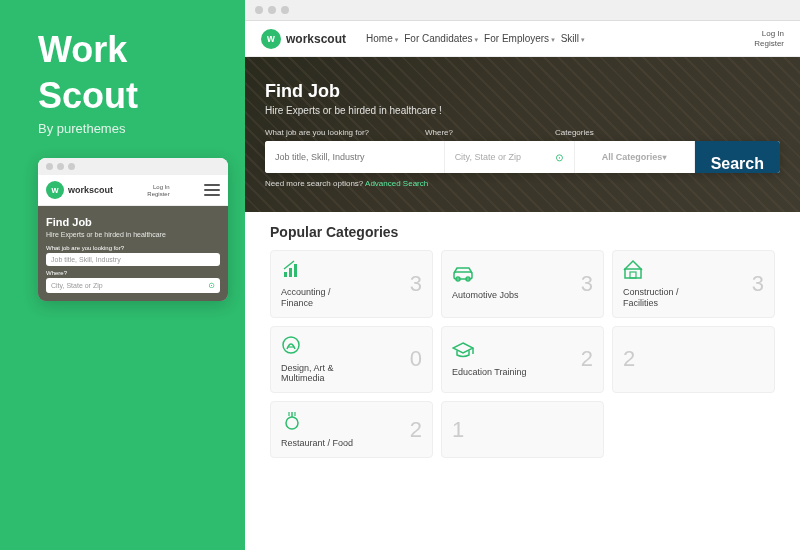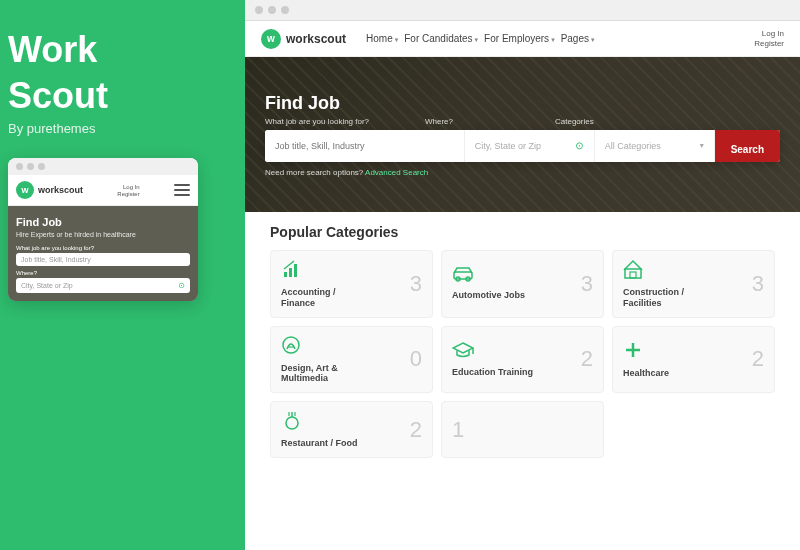--- a/index.html
+++ b/index.html
@@ -9,21 +9,21 @@
       overflow: hidden;
       font-family: 'Segoe UI', Arial, sans-serif;
       display: flex;
     }
 
     
     .left-panel {
       width: 245px;
       min-width: 245px;
       background: #2ebc6e;
-      padding: 30px 8px;
+      padding: 30px 38px;
       display: flex;
       flex-direction: column;
       position: relative;
     }
     .left-title {
       color: #fff;
       font-size: 36px;
       font-weight: 800;
       line-height: 1.1;
       margin-bottom: 6px;
@@ -304,29 +304,30 @@
       display: flex; align-items: center; justify-content: space-between;
     }
     .hero-search-cat {
       width: 120px;
       border: none;
       outline: none;
       font-size: 9px;
       padding: 3px 10px;
       color: #aaa;
       border-right: 1px solid #eee;
-      display: flex; align-items: center; justify-content: space-between;
-      background: #fff;
+      display: flex; align-items: center; justify-content: center;
+      background: #fff;
+      font-weight: bold;
     }
     .hero-search-btn {
-      background: #b91c1c;
+      background: #0c4a6e;
       color: #fff;
       border: none;
       padding: 14px 16px;
-      font-size: 10px;
+      font-size: 16px;
       font-weight: 600;
       cursor: pointer;
     }
     .hero-advanced {
       margin-top: 6px;
       font-size: 8px;
       color: rgba(255,255,255,0.8);
     }
     .hero-advanced a {
       color: #5de89e;
@@ -367,21 +368,21 @@
       gap: 2px;
     }
     .category-icon {
       color: #2ebc6e;
       font-size: 16px;
       margin-bottom: 2px;
     }
     .category-name {
       font-size: 9px;
       color: #444;
-      font-weight: 700;
+      font-weight: 400;
       line-height: 1.2;
     }
     .category-count {
       font-size: 22px;
       font-weight: 300;
       color: #ccc;
     }
   </style>
 </head>
 <body>
@@ -453,37 +454,38 @@
         </span>
         <span class="site-nav-item">
           <span>For Candidates</span>
           <span class="chevron">▾</span>
         </span>
         <span class="site-nav-item">
           <span>For Employers</span>
           <span class="chevron">▾</span>
         </span>
         <span class="site-nav-item">
-          <span>Pages</span>
+          <span>Skill</span>
           <span class="chevron">▾</span>
         </span>
       </div>
       <div class="site-nav-right">
         <span class="site-nav-right-link">Log In</span>
         <span class="site-nav-right-link">Register</span>
       </div>
     </div>
 
     <div class="site-hero">
       <div class="hero-bg"></div>
       <div class="hero-overlay"></div>
 
       <div style="position:absolute;inset:0;opacity:0.3;background:repeating-linear-gradient(45deg,#5a5040,#5a5040 2px,transparent 2px,transparent 10px);z-index:1;"></div>
       <div class="hero-content">
         <div class="hero-title">Find Job</div>
+        <div class="hero-sub">Hire Experts or be hirded in healthcare !</div>
         <div class="hero-labels">
           <span class="hero-label">What job are you looking for?</span>
           <span class="hero-label">Where?</span>
           <span class="hero-label">Categories</span>
         </div>
         <div class="hero-search-bar">
           <input class="hero-search-input" type="text" placeholder="Job title, Skill, Industry" style="">
           <div class="hero-search-loc">
             <span style="font-size:9px;color:#aaa;">City, State or Zip</span>
             <span style="color:#2ebc6e;font-size:10px;">⊙</span>
@@ -571,29 +573,20 @@
                   <path d="M5,9.5 L5,14 Q11,17 17,14 L17,9.5" stroke="#2ebc6e" stroke-width="1.5" fill="none"></path>
                   <line x1="21" y1="7" x2="21" y2="13" stroke="#2ebc6e" stroke-width="1.5"></line>
                 </svg>
             </div>
             <span class="category-name">Education Training</span>
           </div>
           <span class="category-count">2</span>
         </div>
 
         <div class="category-card">
-          <div class="category-left">
-            <div class="category-icon">
-              <svg width="20" height="20" viewBox="0 0 20 20" fill="none">
-                  <line x1="10" y1="3" x2="10" y2="17" stroke="#2ebc6e" stroke-width="2.5"></line>
-                  <line x1="3" y1="10" x2="17" y2="10" stroke="#2ebc6e" stroke-width="2.5"></line>
-                </svg>
-            </div>
-            <span class="category-name">Healthcare</span>
-          </div>
           <span class="category-count">2</span>
         </div>
 
         <div class="category-card">
           <div class="category-left">
             <div class="category-icon">
               <svg width="22" height="20" viewBox="0 0 22 20" fill="none">
                   <circle cx="11" cy="13" r="6" stroke="#2ebc6e" stroke-width="1.5"></circle>
                   <line x1="11" y1="7" x2="11" y2="2" stroke="#2ebc6e" stroke-width="1.5"></line>
                   <line x1="8" y1="2" x2="8" y2="6" stroke="#2ebc6e" stroke-width="1.2"></line>

